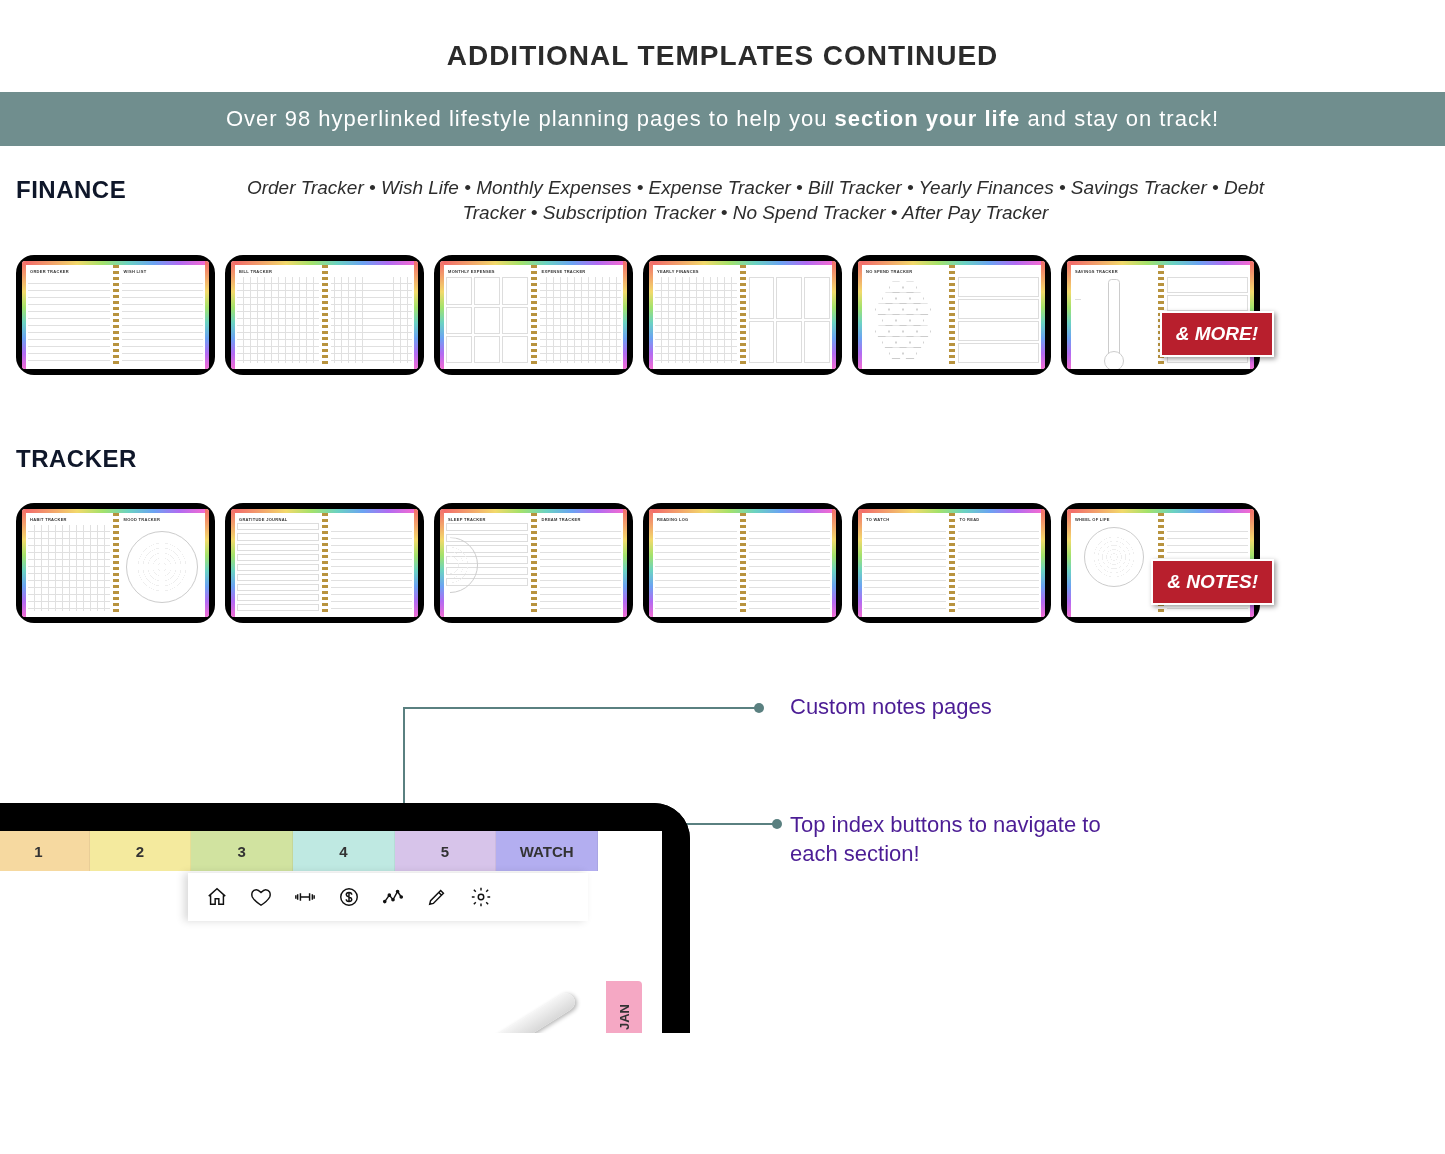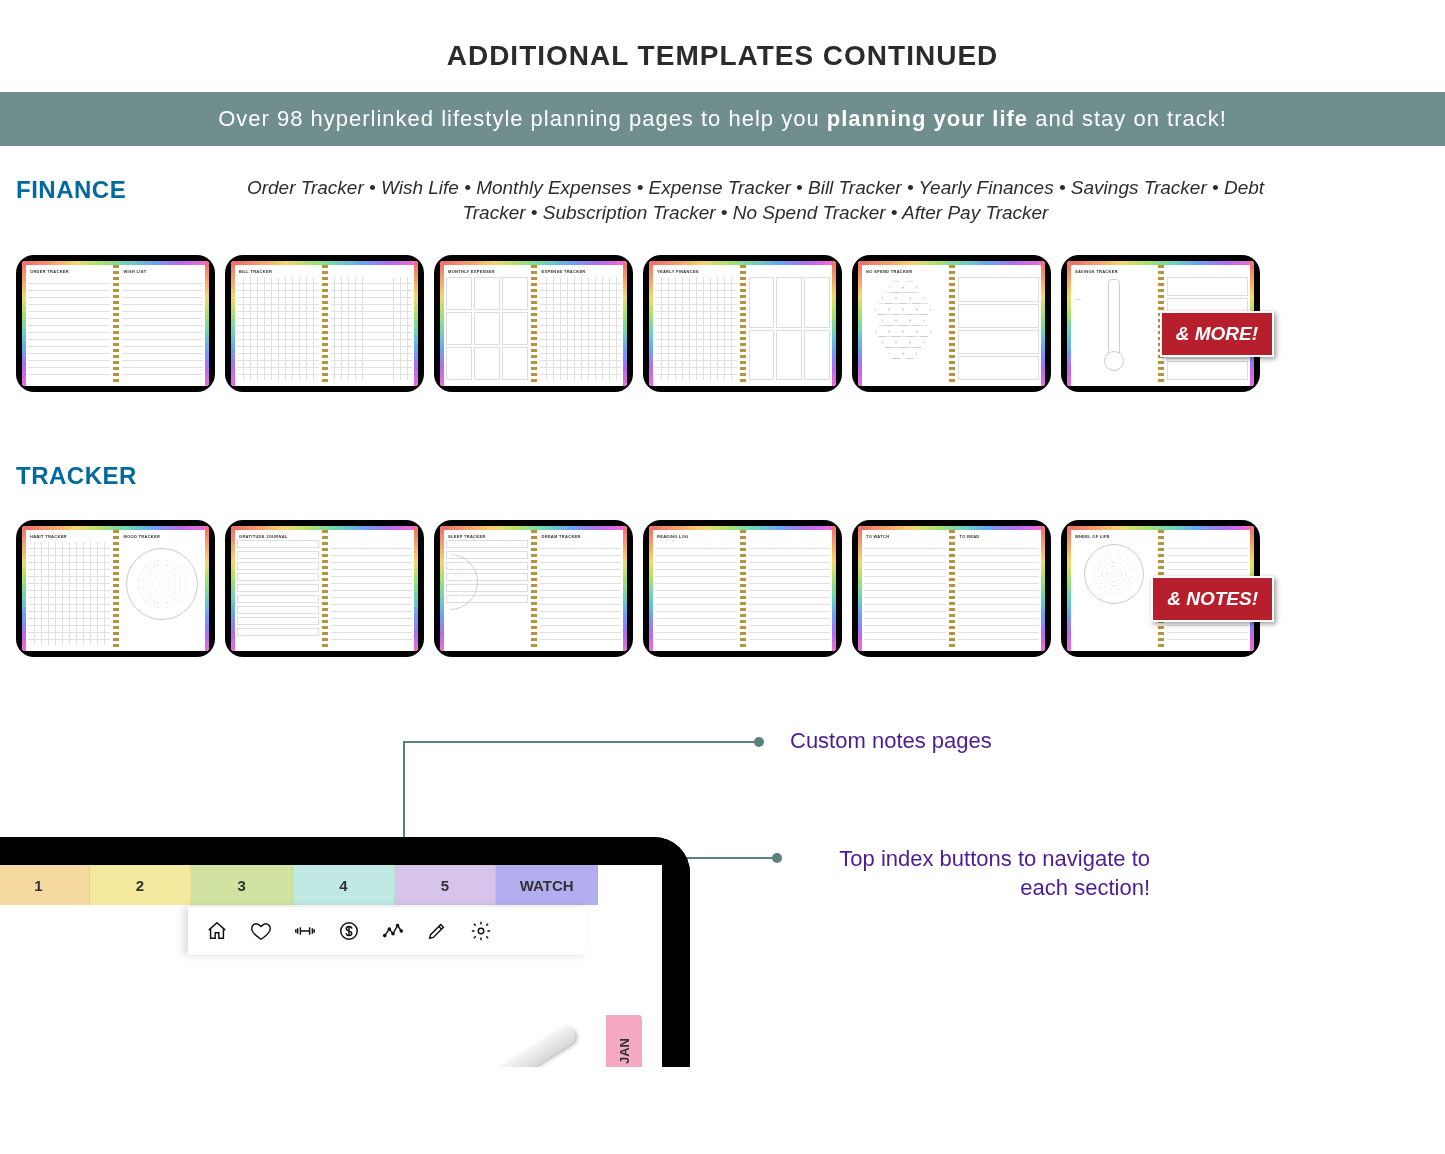--- a/index.html
+++ b/index.html
@@ -35,41 +35,41 @@
     display: flex;
     align-items: flex-start;
     gap: 60px;
     padding: 0 0 10px 6px;
   }
   .section-label {
     font-size: 24px;
     font-weight: 700;
     letter-spacing: 0.5px;
     min-width: 140px;
-    color: #0369a1;
+    color: #0f172a;
   }
   .section-desc {
     font-size: 19px;
     font-style: italic;
     color: #2d2d2d;
     text-align: center;
     flex: 1;
     line-height: 1.3;
     padding-right: 140px;
   }
   .thumb-row {
     display: flex;
     gap: 10px;
     padding: 20px 6px 30px;
     position: relative;
   }
   .thumb {
     position: relative;
     width: 199px;
-    height: 137px;
+    height: 120px;
     background: #000;
     border-radius: 18px;
     padding: 6px;
     flex-shrink: 0;
   }
   .thumb-inner {
     width: 100%; height: 100%;
     background: #fff;
     border-radius: 3px;
     display: flex;
@@ -169,21 +169,21 @@
     z-index: 5;
   }
   
   .hero {
     position: relative; height: 340px; margin-top: 30px;
   }
   .callout {
     position: absolute; color: #4c1d95; font-size: 22px; line-height: 1.3;
   }
   .callout.notes { left: 790px; top: 0; }
-  .callout.index { left: 790px; top: 118px; width: 360px; text-align: right; }
+  .callout.index { left: 790px; top: 118px; width: 360px; text-align: left; }
   .callout-line {
     position: absolute; height: 2px; background: #5a8080;
   }
   .callout-dot {
     position: absolute; width: 10px; height: 10px; border-radius: 50%; background: #5a8080;
   }
   .line-notes  { left: 403px; top: 14px; width: 355px; }
   .dot-notes   { left: 754px; top: 10px; }
   .line-notes-v { position:absolute; left:403px; top:14px; width:2px; height:160px; background:#5a8080; }
   .line-index  { left: 544px; top: 130px; width: 232px; }
@@ -241,21 +241,21 @@
   .thin-line-under {
     position:absolute; left:20px; top:208px; width:405px; height:2px; background:#111;
   }
 </style>
 </head>
 <body>
 
 <h1 class="page-title">ADDITIONAL TEMPLATES CONTINUED</h1>
 
 <div class="banner">
-  <span>Over 98 hyperlinked lifestyle planning pages to help you </span><span class="bold">planning your life</span><span> and stay on track!</span>
+  <span>Over 98 hyperlinked lifestyle planning pages to help you </span><span class="bold">section your life</span><span> and stay on track!</span>
 </div>
 
 <div id="sections">
     <div class="section">
       <div class="section-head">
         <div class="section-label">FINANCE</div>
         <div class="section-desc">Order Tracker • Wish Life • Monthly Expenses • Expense Tracker • Bill Tracker • Yearly Finances • Savings Tracker • Debt Tracker • Subscription Tracker • No Spend Tracker • After Pay Tracker</div>
       </div>
       <div class="thumb-row">
         <div class="thumb">

